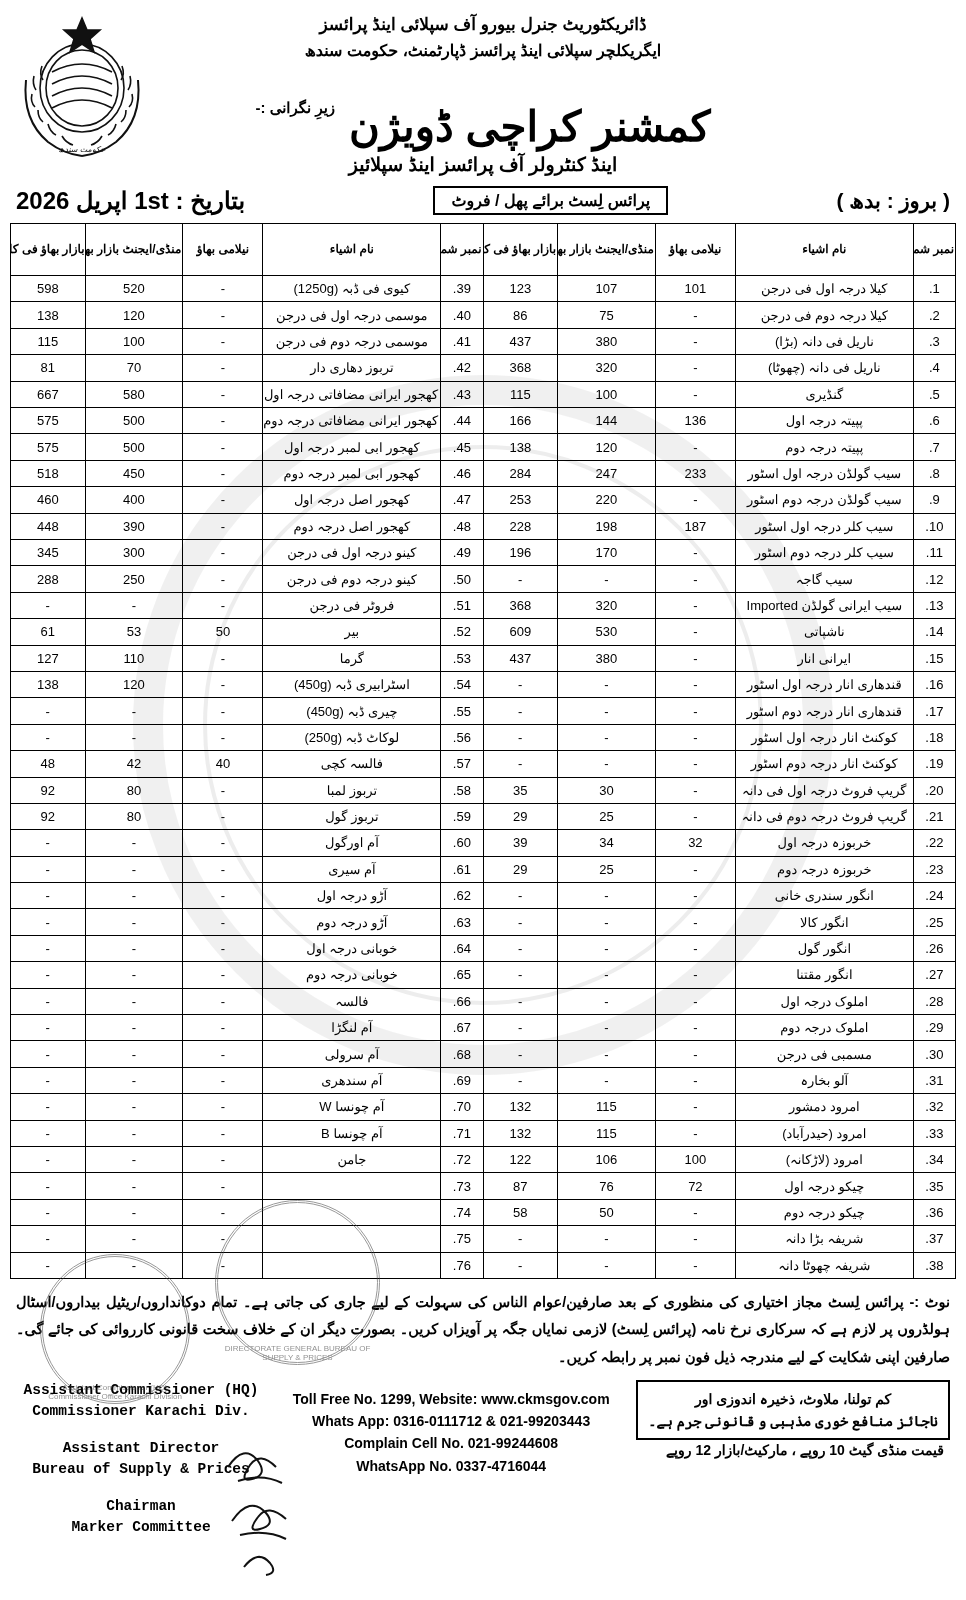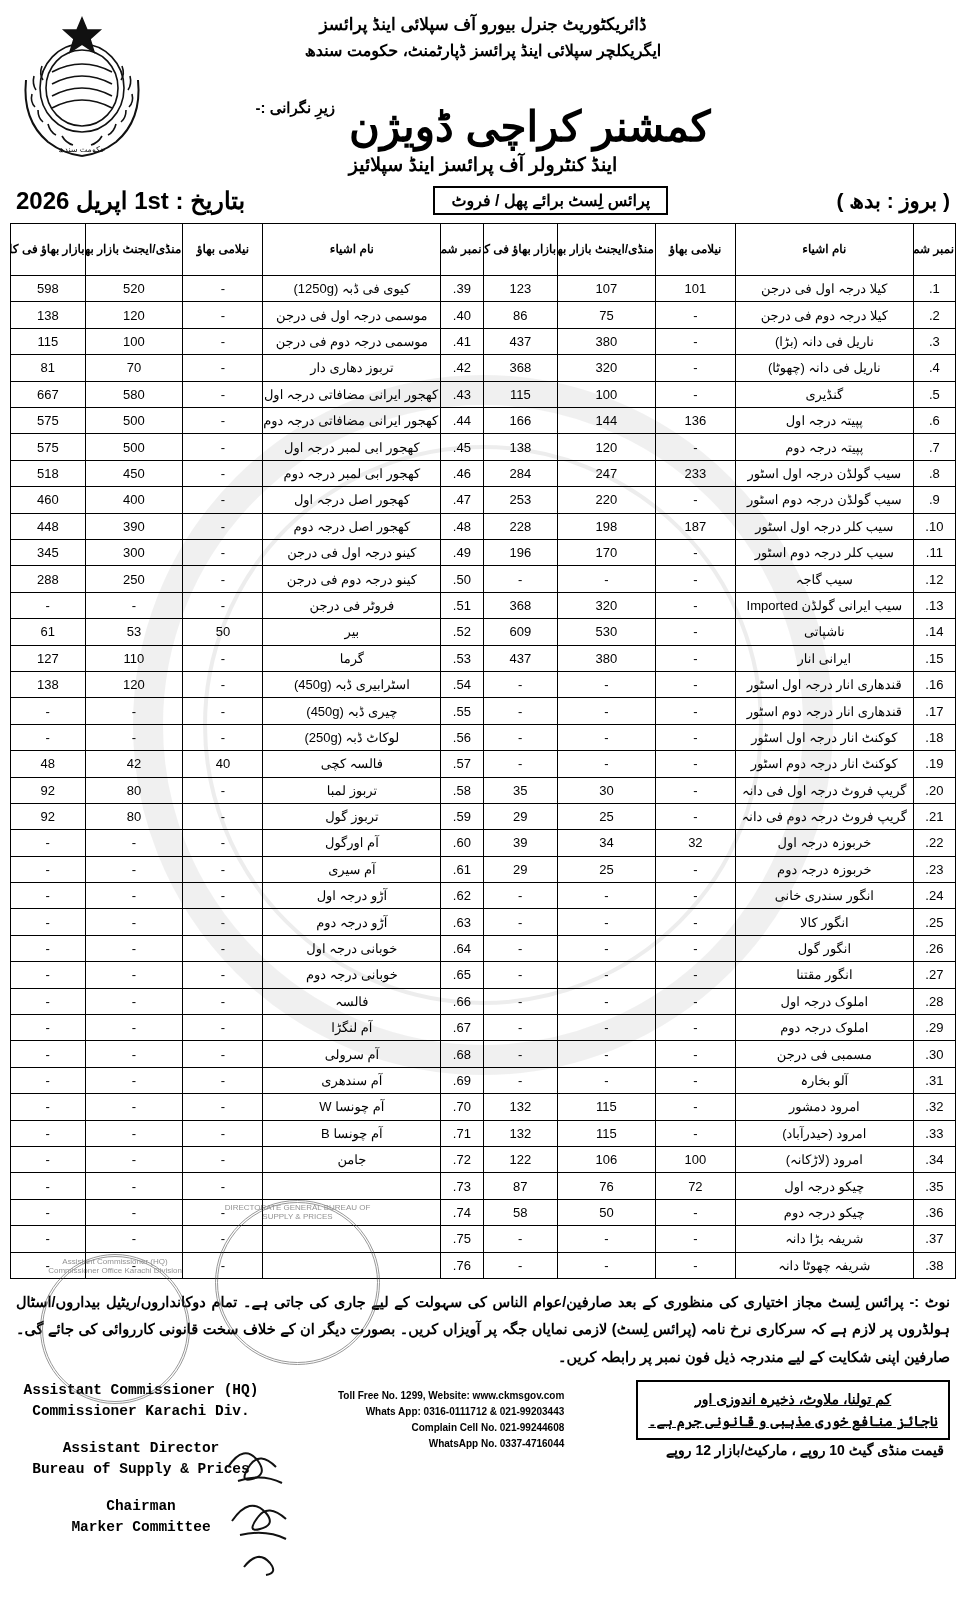--- a/index.html
+++ b/index.html
@@ -51,21 +51,21 @@
 
   
   .header {
     position: relative;
     text-align: center;
     direction: rtl;
   }
   .emblem {
     position: absolute;
     left: 2px; top: 4px;
-    width: 140px; height: 150px;
+    width: 140px; height: 150px; font-style: italic;
   }
   .emblem svg { width: 140px; height: 150px; }
 
   .hdr-line1 {
     font-size: 17px; font-weight: bold; letter-spacing: 0px;
     padding-top: 8px;
   }
   .hdr-line2 {
     font-size: 16px; font-weight: bold; padding-top: 6px;
   }
@@ -142,39 +142,39 @@
   
   .footer {
     display: flex;
     justify-content: space-between;
     align-items: flex-start;
     padding: 4px 6px 0 6px;
     position: relative;
   }
   .foot-left { font-size: 14.5px; font-weight: bold; line-height: 1.45; text-align: center; min-width: 250px; font-family: Liberation Mono, monospace; }
   .foot-left .sig-gap { height: 16px; }
-  .foot-mid { font-size: 10px; font-weight: bold; line-height: 1.6; text-align: right; padding-top: 8px; }
+  .foot-mid { font-size: 14px; font-weight: bold; line-height: 1.6; text-align: center; padding-top: 8px; }
   .foot-right {
     direction: rtl; text-align: center;
     border: 2px solid #000;
     padding: 6px 10px;
-    font-size: 14px; font-weight: bold; line-height: 1.6; text-decoration: underline;
+    font-size: 14px; font-weight: bold; line-height: 1.6;
   }
   .foot-bottom-urdu {
     direction: rtl; text-align: right;
     font-size: 14px; font-weight: bold;
     padding: 2px 6px 0 0;
   }
   
   .stamp {
     position: absolute;
     border: 3px double #444;
     border-radius: 50%;
     opacity: .55;
-    display:flex; align-items:flex-start; justify-content:center;
+    display:flex; align-items:flex-end; justify-content:center;
     font-size: 8px; text-align:center; color:#333;
     z-index: 3;
   }
   .stamp-1 { left: 40px; top: 1254px; width: 150px; height: 150px; }
   .stamp-2 { left: 215px; top: 1200px; width: 165px; height: 165px; }
   .sig-scribble {
     position: absolute;
     z-index: 4;
     pointer-events: none;
   }

